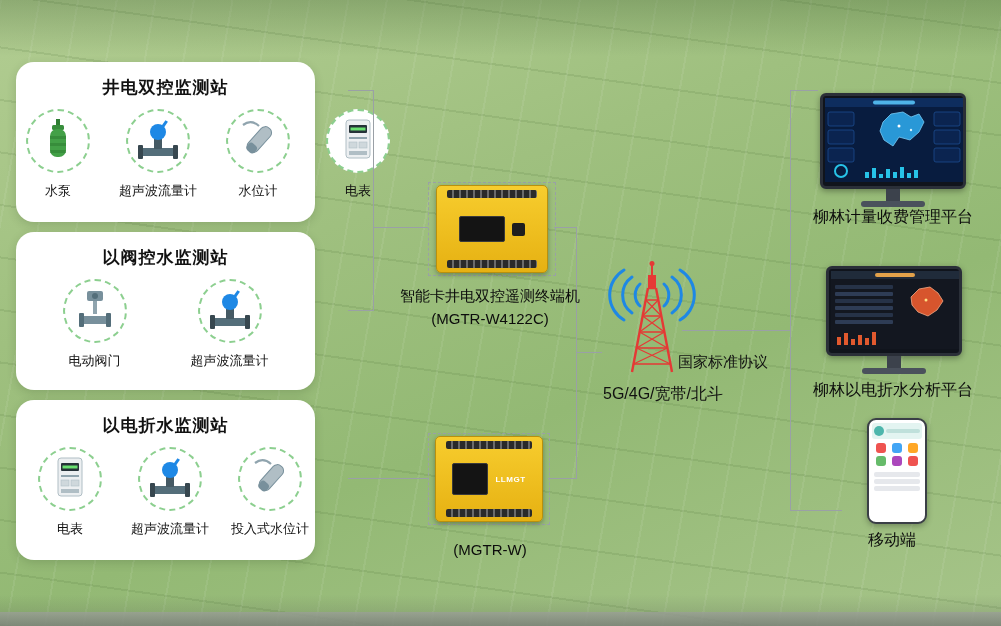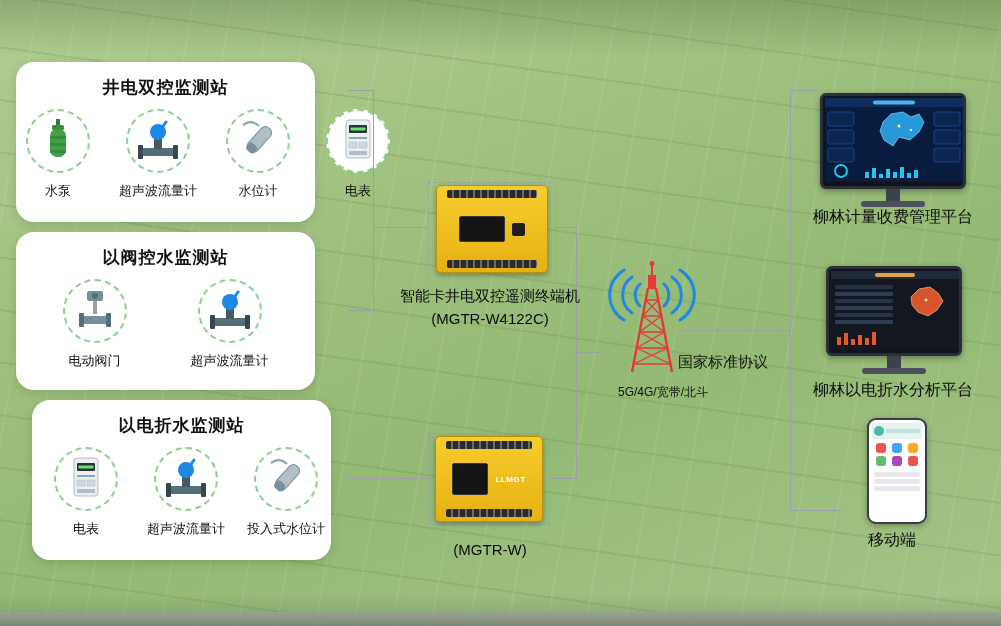--- a/index.html
+++ b/index.html
@@ -40,21 +40,21 @@
           background:repeating-linear-gradient(90deg,#2a2a2a 0 5px,#6b6b6b 5px 7px);}
   .tbody{flex:1;display:flex;align-items:center;justify-content:center;gap:7px;}
   .tscreen{width:44px;height:24px;background:#141414;border:1px solid #3a3a3a;border-radius:2px;}
   .tscreen.big{width:34px;height:30px;}
   .tport{width:13px;height:13px;background:#1e1e1e;border-radius:2px;}
   .tbrand{font-size:8px;font-weight:700;color:#fff;letter-spacing:.5px;}
   .t-label{position:absolute;text-align:center;font-size:15px;line-height:23px;color:#0c0c0c;}
 
   
   .net-protocol{position:absolute;left:678px;top:305px;font-size:15px;margin-top:48px;}
-  .net-channels{position:absolute;left:588px;top:384px;width:150px;text-align:center;font-size:12px;}
+  .net-channels{position:absolute;left:588px;top:384px;width:150px;text-align:center;font-size:16px;}
 
   
   .monitor{position:absolute;}
   .m-screen{background:#10141c;border:3px solid #2a2f38;border-radius:6px;padding:2px;
             box-shadow:0 2px 6px rgba(0,0,0,.35);}
   .m-neck{width:14px;height:12px;background:#3c424c;margin:0 auto;}
   .m-base{width:64px;height:6px;background:#4a515c;border-radius:3px;margin:0 auto;}
   .plat-label{position:absolute;text-align:center;font-size:16px;color:#0c0c0c;}
 
   .phone{position:absolute;left:867px;top:418px;width:50px;height:96px;background:#fff;
@@ -168,21 +168,21 @@
               <circle cx="22" cy="15" r="8" fill="#1e88e5"></circle>
               <rect x="27" y="3" width="3" height="9" fill="#1e88e5" transform="rotate(35 28 7)"></rect>
             </svg>
           </span>
         </div>
         <div class="dev-label">超声波流量计</div>
       </div>
     </div>
   </div>
 
-  <div class="card" style="top:400px;height:160px;margin-left:16px;">
+  <div class="card" style="top:400px;height:160px;">
     <div class="card-title">以电折水监测站</div>
     <div class="dev-row spread3">
       <div class="dev">
         <div class="circle">
           <span>
             <svg width="40" height="44" viewBox="0 0 40 44">
               <rect x="8" y="3" width="24" height="38" rx="3" fill="#eceff1" stroke="#b0bec5"></rect>
               <rect x="11" y="8" width="18" height="8" rx="1" fill="#263238"></rect>
               <rect x="12.5" y="10.5" width="15" height="3" fill="#76ff7a" opacity="0.85"></rect>
               <rect x="11" y="20" width="18" height="2" fill="#90a4ae"></rect>

